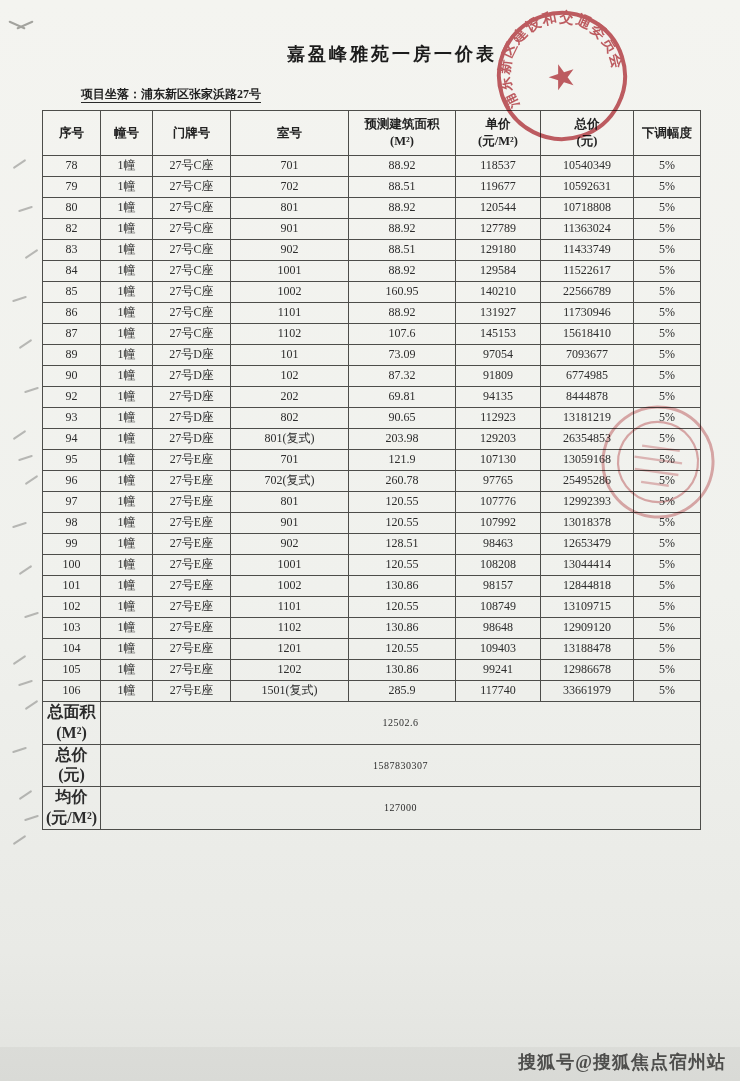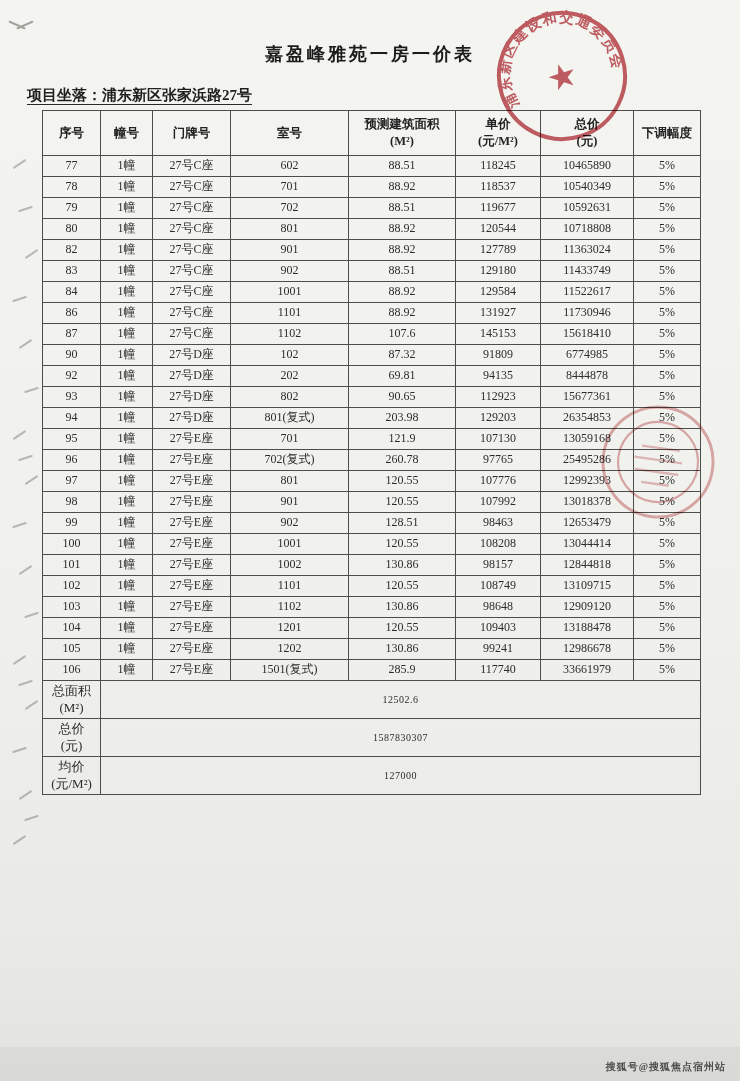--- a/index.html
+++ b/index.html
@@ -7,32 +7,33 @@
   body {
     font-family: "Liberation Serif", "DejaVu Serif", serif;
     color: #242424;
     background: #e6e7e3;
     position: relative;
     overflow: hidden;
   }
   .page {
     position: absolute; inset: 0;
     background: linear-gradient(180deg, #f4f4f0 0%, #f0f1ed 55%, #e9eae6 88%, #e2e3df 100%);
+    padding-left: 44px;
   }
   .title {
     text-align: center;
     font-size: 18px;
     font-weight: bold;
     letter-spacing: 3px;
     padding-top: 42px;
     color: #1c1c1c;
   }
   .location-line {
-    margin: 20px 0 0 27px;
-    font-size: 15px;
+    margin: 20px 0 0 37px;
+    font-size: 12px;
     font-weight: bold;
     color: #1f1f1f;
   }
   .location-line .loc-text { border-bottom: 1.5px solid #2a2a2a; padding-bottom: 1px; }
   table.price-table {
     position: absolute;
     left: 42px; top: 110px;
     width: 658px;
     border-collapse: collapse;
     table-layout: fixed;
@@ -52,21 +53,21 @@
   }
   .price-table thead th {
     font-weight: bold;
     height: 45px;
     font-size: 12.5px;
     color: #222;
   }
   .price-table thead th div { line-height: 1.35; }
   .price-table tfoot td { height: 38px; font-size: 10px; }
   .price-table tfoot td[data-name="summary-label"] {
-    font-weight: normal; font-size: 13px; line-height: 1.3; text-align: center;
+    font-weight: bold; font-size: 16px; line-height: 1.3; text-align: center;
   }
   .price-table tfoot td[data-name="summary-value"] { letter-spacing: 0.5px; }
 
   
   .stamp { position: absolute; mix-blend-mode: multiply; pointer-events: none; }
   .stamp-top { left: 492px; top: 6px; opacity: 0.8; transform: rotate(-18deg); }
   .stamp-mid { left: 598px; top: 402px; opacity: 0.45; transform: rotate(8deg); }
 
   
   .pencil-mark {
@@ -86,21 +87,21 @@
   .corner-squiggle span:nth-child(1) { transform: rotate(24deg); top: 4px; left: 0; }
   .corner-squiggle span:nth-child(2) { transform: rotate(-24deg); top: 4px; left: 8px; }
 
   .bottom-strip {
     position: absolute; left: 0; right: 0; bottom: 0; height: 34px;
     background: rgba(60,60,55,0.05);
   }
   .watermark {
     position: absolute;
     right: 14px; bottom: 7px;
-    font-size: 10px;
+    font-size: 18px;
     font-weight: bold;
     letter-spacing: 1px;
     color: #4e4e4c;
   }
 </style>
 </head>
 <body>
 
 <div class="page" data-name="document-page">
 
@@ -152,30 +153,20 @@
             <div>总价</div>
             <div>(元)</div>
           </th>
           <th data-name="column-header">
             <div>下调幅度</div>
           </th>
         </tr>
     </thead>
     <tbody data-name="table-body">
         <tr data-name="table-row">
-          <td data-name="table-cell">77</td>
-          <td data-name="table-cell">1幢</td>
-          <td data-name="table-cell">27号C座</td>
-          <td data-name="table-cell">602</td>
-          <td data-name="table-cell">88.51</td>
-          <td data-name="table-cell">118245</td>
-          <td data-name="table-cell">10465890</td>
-          <td data-name="table-cell">5%</td>
-        </tr>
-        <tr data-name="table-row">
           <td data-name="table-cell">78</td>
           <td data-name="table-cell">1幢</td>
           <td data-name="table-cell">27号C座</td>
           <td data-name="table-cell">701</td>
           <td data-name="table-cell">88.92</td>
           <td data-name="table-cell">118537</td>
           <td data-name="table-cell">10540349</td>
           <td data-name="table-cell">5%</td>
         </tr>
         <tr data-name="table-row">
@@ -222,37 +213,57 @@
           <td data-name="table-cell">84</td>
           <td data-name="table-cell">1幢</td>
           <td data-name="table-cell">27号C座</td>
           <td data-name="table-cell">1001</td>
           <td data-name="table-cell">88.92</td>
           <td data-name="table-cell">129584</td>
           <td data-name="table-cell">11522617</td>
           <td data-name="table-cell">5%</td>
         </tr>
         <tr data-name="table-row">
+          <td data-name="table-cell">85</td>
+          <td data-name="table-cell">1幢</td>
+          <td data-name="table-cell">27号C座</td>
+          <td data-name="table-cell">1002</td>
+          <td data-name="table-cell">160.95</td>
+          <td data-name="table-cell">140210</td>
+          <td data-name="table-cell">22566789</td>
+          <td data-name="table-cell">5%</td>
+        </tr>
+        <tr data-name="table-row">
           <td data-name="table-cell">86</td>
           <td data-name="table-cell">1幢</td>
           <td data-name="table-cell">27号C座</td>
           <td data-name="table-cell">1101</td>
           <td data-name="table-cell">88.92</td>
           <td data-name="table-cell">131927</td>
           <td data-name="table-cell">11730946</td>
           <td data-name="table-cell">5%</td>
         </tr>
         <tr data-name="table-row">
           <td data-name="table-cell">87</td>
           <td data-name="table-cell">1幢</td>
           <td data-name="table-cell">27号C座</td>
           <td data-name="table-cell">1102</td>
           <td data-name="table-cell">107.6</td>
           <td data-name="table-cell">145153</td>
           <td data-name="table-cell">15618410</td>
+          <td data-name="table-cell">5%</td>
+        </tr>
+        <tr data-name="table-row">
+          <td data-name="table-cell">89</td>
+          <td data-name="table-cell">1幢</td>
+          <td data-name="table-cell">27号D座</td>
+          <td data-name="table-cell">101</td>
+          <td data-name="table-cell">73.09</td>
+          <td data-name="table-cell">97054</td>
+          <td data-name="table-cell">7093677</td>
           <td data-name="table-cell">5%</td>
         </tr>
         <tr data-name="table-row">
           <td data-name="table-cell">90</td>
           <td data-name="table-cell">1幢</td>
           <td data-name="table-cell">27号D座</td>
           <td data-name="table-cell">102</td>
           <td data-name="table-cell">87.32</td>
           <td data-name="table-cell">91809</td>
           <td data-name="table-cell">6774985</td>
@@ -268,21 +279,21 @@
           <td data-name="table-cell">8444878</td>
           <td data-name="table-cell">5%</td>
         </tr>
         <tr data-name="table-row">
           <td data-name="table-cell">93</td>
           <td data-name="table-cell">1幢</td>
           <td data-name="table-cell">27号D座</td>
           <td data-name="table-cell">802</td>
           <td data-name="table-cell">90.65</td>
           <td data-name="table-cell">112923</td>
-          <td data-name="table-cell">15677361</td>
+          <td data-name="table-cell">13181219</td>
           <td data-name="table-cell">5%</td>
         </tr>
         <tr data-name="table-row">
           <td data-name="table-cell">94</td>
           <td data-name="table-cell">1幢</td>
           <td data-name="table-cell">27号D座</td>
           <td data-name="table-cell">801(复式)</td>
           <td data-name="table-cell">203.98</td>
           <td data-name="table-cell">129203</td>
           <td data-name="table-cell">26354853</td>

